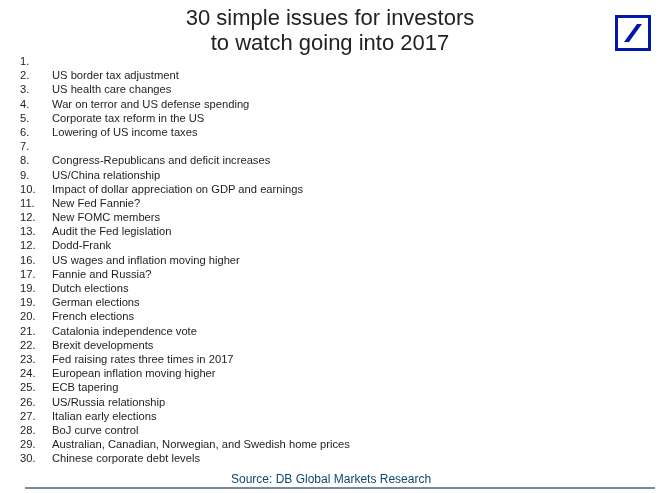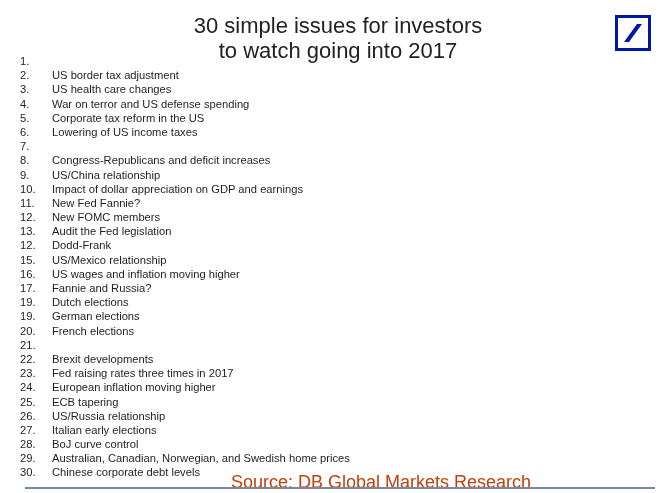--- a/index.html
+++ b/index.html
@@ -18,21 +18,21 @@
     .title {
       position: absolute;
       left: 130px;
       top: 5px;
       width: 400px;
       text-align: center;
       font-size: 22px;
       line-height: 25px;
       color: #222222;
       font-weight: normal;
-      margin: 8px;
+      margin: 0;
     }
     .logo {
       position: absolute;
       left: 615px;
       top: 15px;
       width: 36px;
       height: 36px;
       box-sizing: border-box;
       border: 3px solid #0018a8;
       background: #ffffff;
@@ -59,22 +59,22 @@
       white-space: nowrap;
     }
     .num {
       width: 32px;
       flex: none;
     }
     .source {
       position: absolute;
       left: 231px;
       top: 472px;
-      font-size: 18px;
-      color: #c2410c;
+      font-size: 12px;
+      color: #0c4a6e;
       white-space: nowrap;
     }
     .rule {
       position: absolute;
       left: 25px;
       top: 487px;
       width: 630px;
       height: 2px;
       background: #7a8a9a;
     }
@@ -142,24 +142,20 @@
     </li>
   <li>
       <span class="num">13.</span>
       <span>Audit the Fed legislation</span>
     </li>
   <li>
       <span class="num">12.</span>
       <span>Dodd-Frank</span>
     </li>
   <li>
-      <span class="num">15.</span>
-      <span>US/Mexico relationship</span>
-    </li>
-  <li>
       <span class="num">16.</span>
       <span>US wages and inflation moving higher</span>
     </li>
   <li>
       <span class="num">17.</span>
       <span>Fannie and Russia?</span>
     </li>
   <li>
       <span class="num">19.</span>
       <span>Dutch elections</span>
@@ -167,20 +163,21 @@
   <li>
       <span class="num">19.</span>
       <span>German elections</span>
     </li>
   <li>
       <span class="num">20.</span>
       <span>French elections</span>
     </li>
   <li>
       <span class="num">21.</span>
+      <span>Catalonia independence vote</span>
     </li>
   <li>
       <span class="num">22.</span>
       <span>Brexit developments</span>
     </li>
   <li>
       <span class="num">23.</span>
       <span>Fed raising rates three times in 2017</span>
     </li>
   <li>

